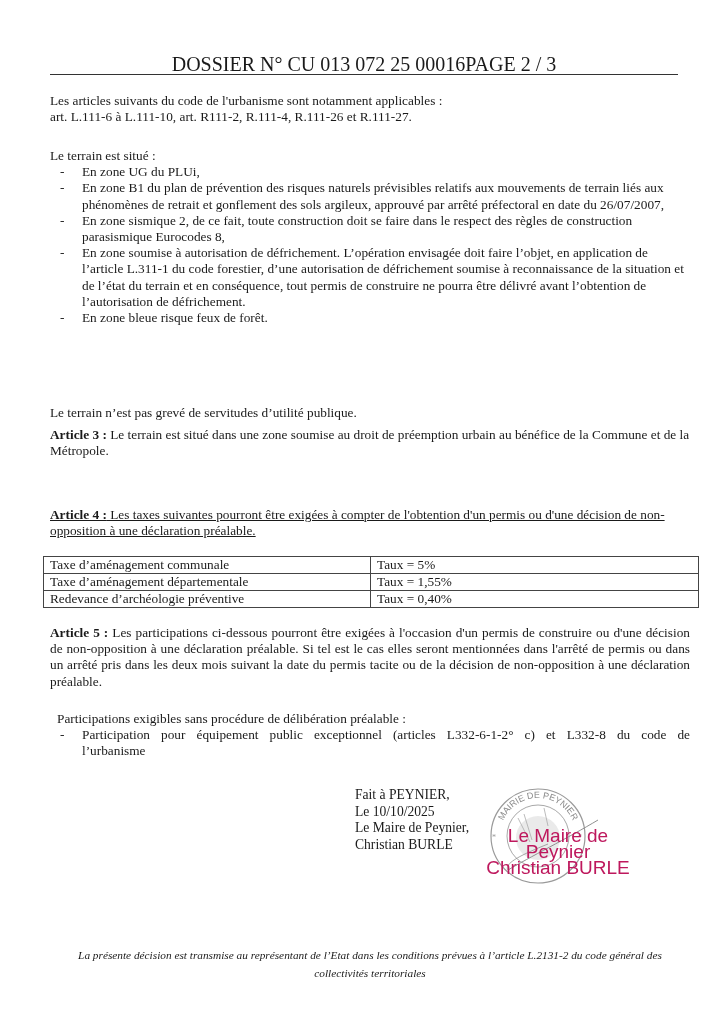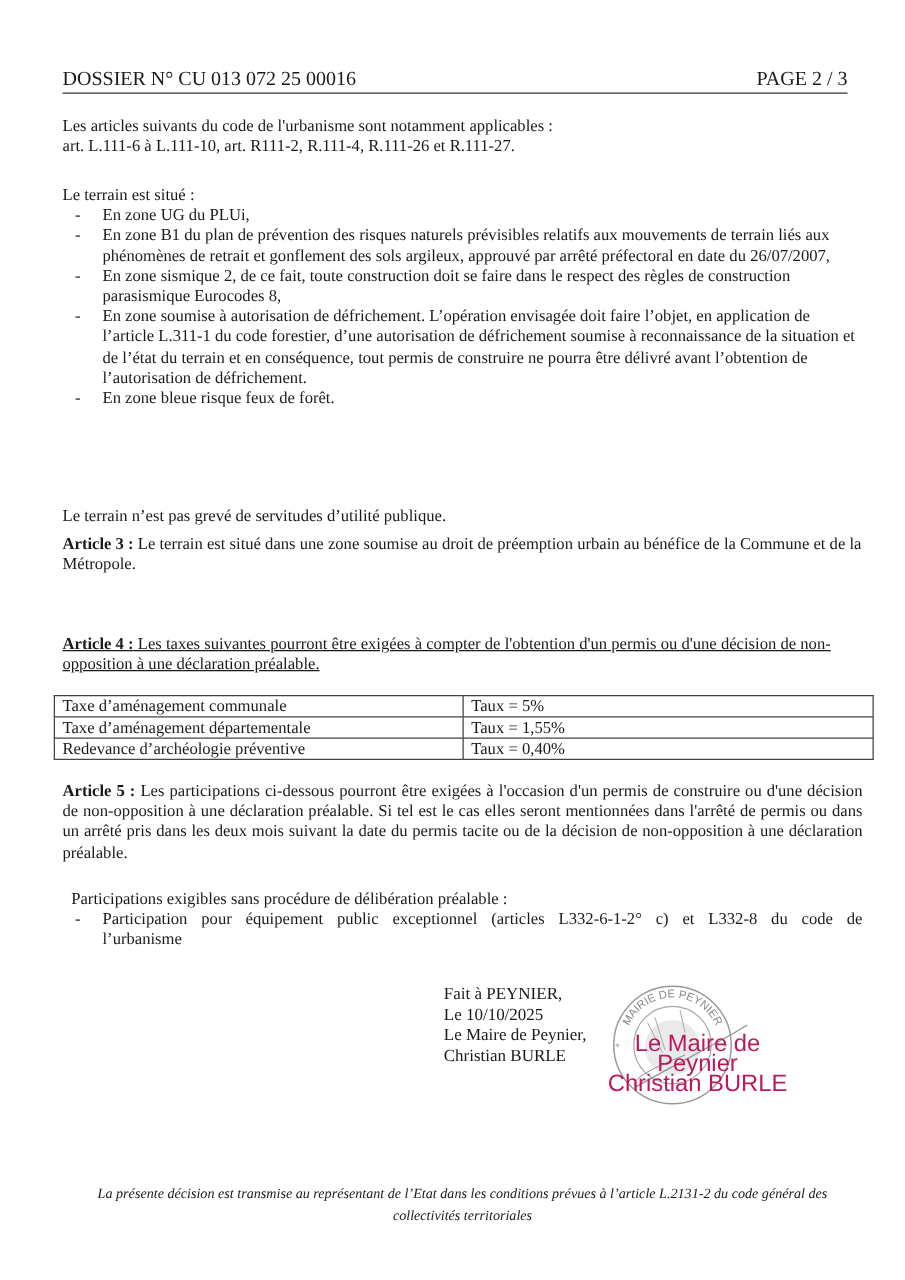--- a/index.html
+++ b/index.html
@@ -5,24 +5,24 @@
   html, body { margin: 0; padding: 0; background: #ffffff; }
   body {
     width: 724px; height: 1024px; position: relative; overflow: hidden;
     font-family: "Liberation Serif", "DejaVu Serif", serif;
     color: #1a1a1a;
     font-size: 13.3px;
     line-height: 16.2px;
   }
   .header {
     position: absolute; left: 50px; top: 56px; width: 628px;
-    display: flex; justify-content: space-between; align-items: flex-end;
+    display: flex; justify-content: center; align-items: flex-end;
     border-bottom: 1.5px solid #333;
     padding-bottom: 2px;
-    font-size: 16px;
+    font-size: 20px;
   }
   .block { position: absolute; left: 50px; width: 640px; }
   .p { margin: 0; }
   ul.dash { list-style: none; margin: 0; padding: 0; }
   ul.dash li { position: relative; padding-left: 32px; }
   ul.dash li::before { content: "-"; position: absolute; left: 10px; }
   b { font-weight: bold; }
   .justify { text-align: justify; }
   table.taxes {
     position: absolute; left: 43px; top: 556px; width: 656px;

